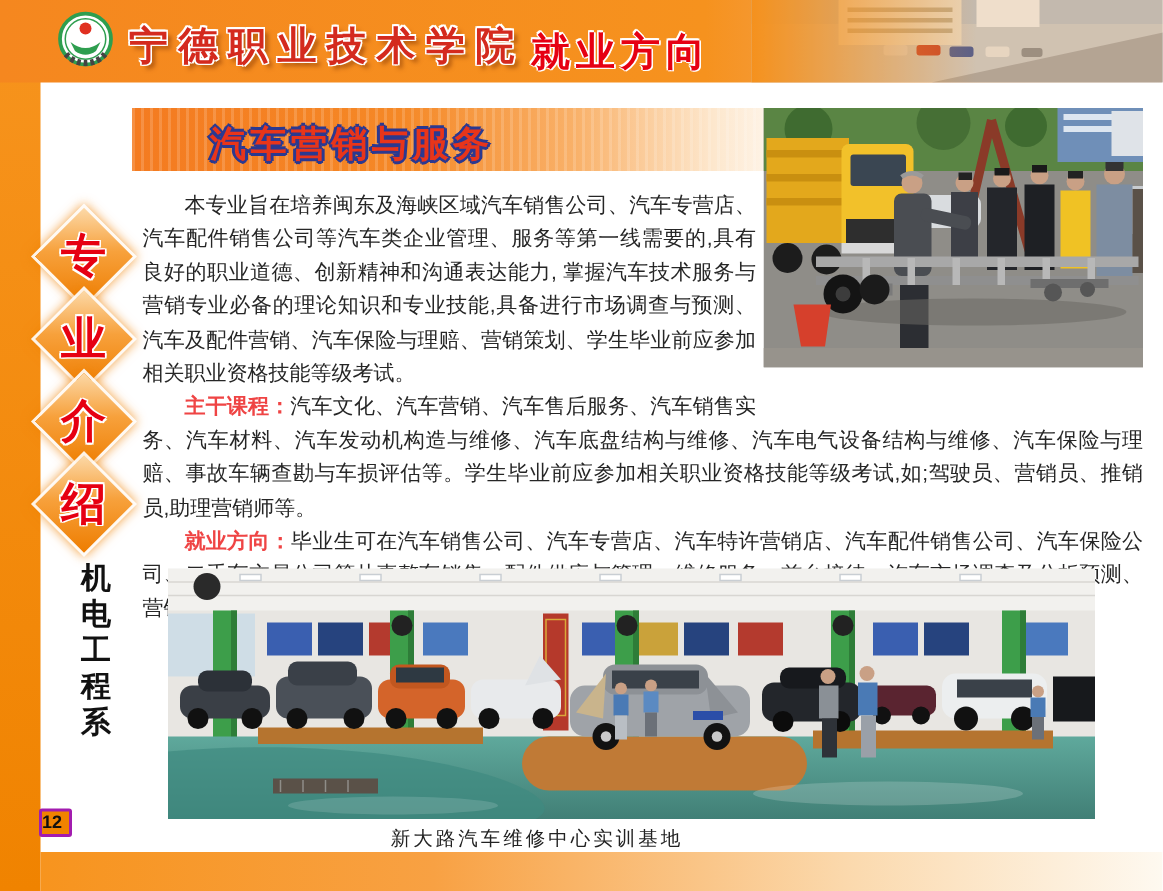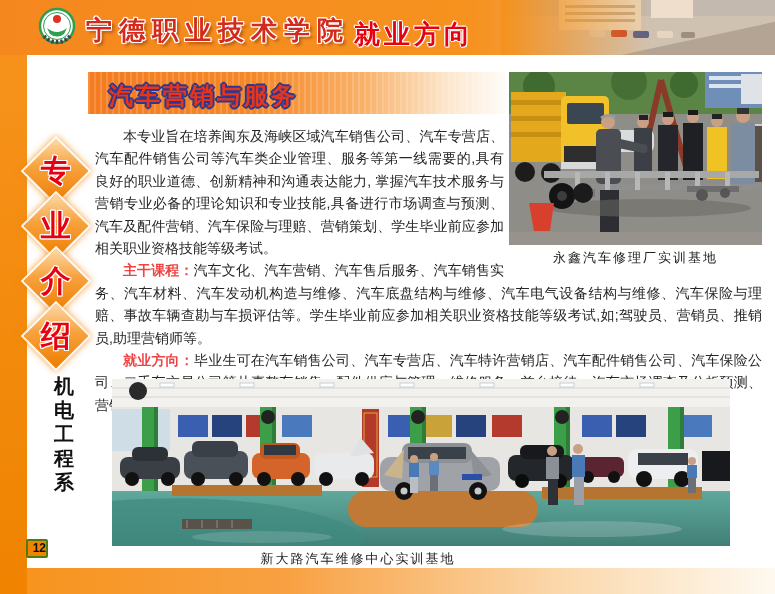--- a/index.html
+++ b/index.html
@@ -32,27 +32,27 @@
     display:flex;align-items:center;justify-content:center;}
   .diamond span{transform:rotate(-45deg);font-family:"DejaVu Serif",serif;
     font-size:30px;font-weight:bold;color:#E60012;
     text-shadow:-1px 0 #fff,1px 0 #fff,0 -1px #fff,0 1px #fff,
       -1px -1px #fff,1px -1px #fff,-1px 1px #fff,1px 1px #fff;}
   .d1{top:148px}.d2{top:203px}.d3{top:258px}.d4{top:313px}
   .dept{position:absolute;left:51px;top:374px;width:26px;
     font-size:20px;line-height:24px;font-weight:bold;color:#111;
     word-break:break-all;text-align:center;}
   .page-badge{position:absolute;left:26px;top:539px;width:18px;height:15px;
-    background:#F08300;border:2px solid #4d7c0f;border-radius:2px;
-    font-size:12px;font-weight:bold;color:#101010;text-align:right;line-height:15px;}
+    background:#F08300;border:2px solid #a21caf;border-radius:2px;
+    font-size:12px;font-weight:bold;color:#101010;text-align:left;line-height:15px;}
   
   .title-bar{position:absolute;left:88px;top:72px;width:417px;height:42px;
     background:
       repeating-linear-gradient(90deg,rgba(255,255,255,.16) 0 2px,rgba(255,255,255,0) 2px 6px),
-      linear-gradient(90deg,#F47B20 0%,#F58826 40%,#F9B169 66%,#FDE6CB 86%,#FEFCF8 100%);}
+      linear-gradient(90deg,#F47B20 0%,#F58826 40%,#F9B169 66%,#FDE6CB 86%,#FEFCF8 100%); padding-left: 31px;}
   .title-text{margin:8px 0 0 21px;font-size:24px;font-weight:bold;letter-spacing:3px;
     color:#E8351A;
     text-shadow:-2px 0 #2B3990,2px 0 #2B3990,0 -2px #2B3990,0 2px #2B3990,
       -1px -1px #2B3990,1px -1px #2B3990,-1px 1px #2B3990,1px 1px #2B3990;}
   
   .content{position:absolute;left:95px;top:125px;width:667px;
     font-size:14px;line-height:22.4px;color:#262626;text-align:justify;}
   .content p{margin:0;text-indent:2em;}
   .photo-wrap-spacer{float:right;width:258px;height:145px;}
   .red-label{color:#ef4444;font-weight:bold;}
@@ -202,21 +202,20 @@
       <rect x="178" y="114" width="52" height="6" fill="#6E6E6E"></rect>
       <circle cx="53" cy="124" r="13" fill="#141414"></circle>
         <circle cx="53" cy="124" r="5" fill="#3C3C3C"></circle>
       <circle cx="74" cy="121" r="10" fill="#1B1B1B"></circle>
       <circle cx="193" cy="123" r="6" fill="#565656"></circle>
         <circle cx="216" cy="121" r="5" fill="#565656"></circle>
     </g>
     <path d="M20,131 L45,131 L41,159 L25,159 Z" fill="#D6402C"></path>
     <rect x="0" y="160" width="253" height="13" fill="#97938C"></rect>
   </svg>
-  <figcaption>永鑫汽车修理厂实训基地</figcaption>
 </figure>
 
 <figure class="fig2">
   <svg width="618" height="167" viewBox="0 0 618 167">
     <defs>
       <linearGradient id="floorg" x1="0" y1="0" x2="0" y2="1">
         <stop offset="0" stop-color="#5FA99C"></stop>
           <stop offset="1" stop-color="#417F76"></stop>
       </linearGradient>
     </defs>

